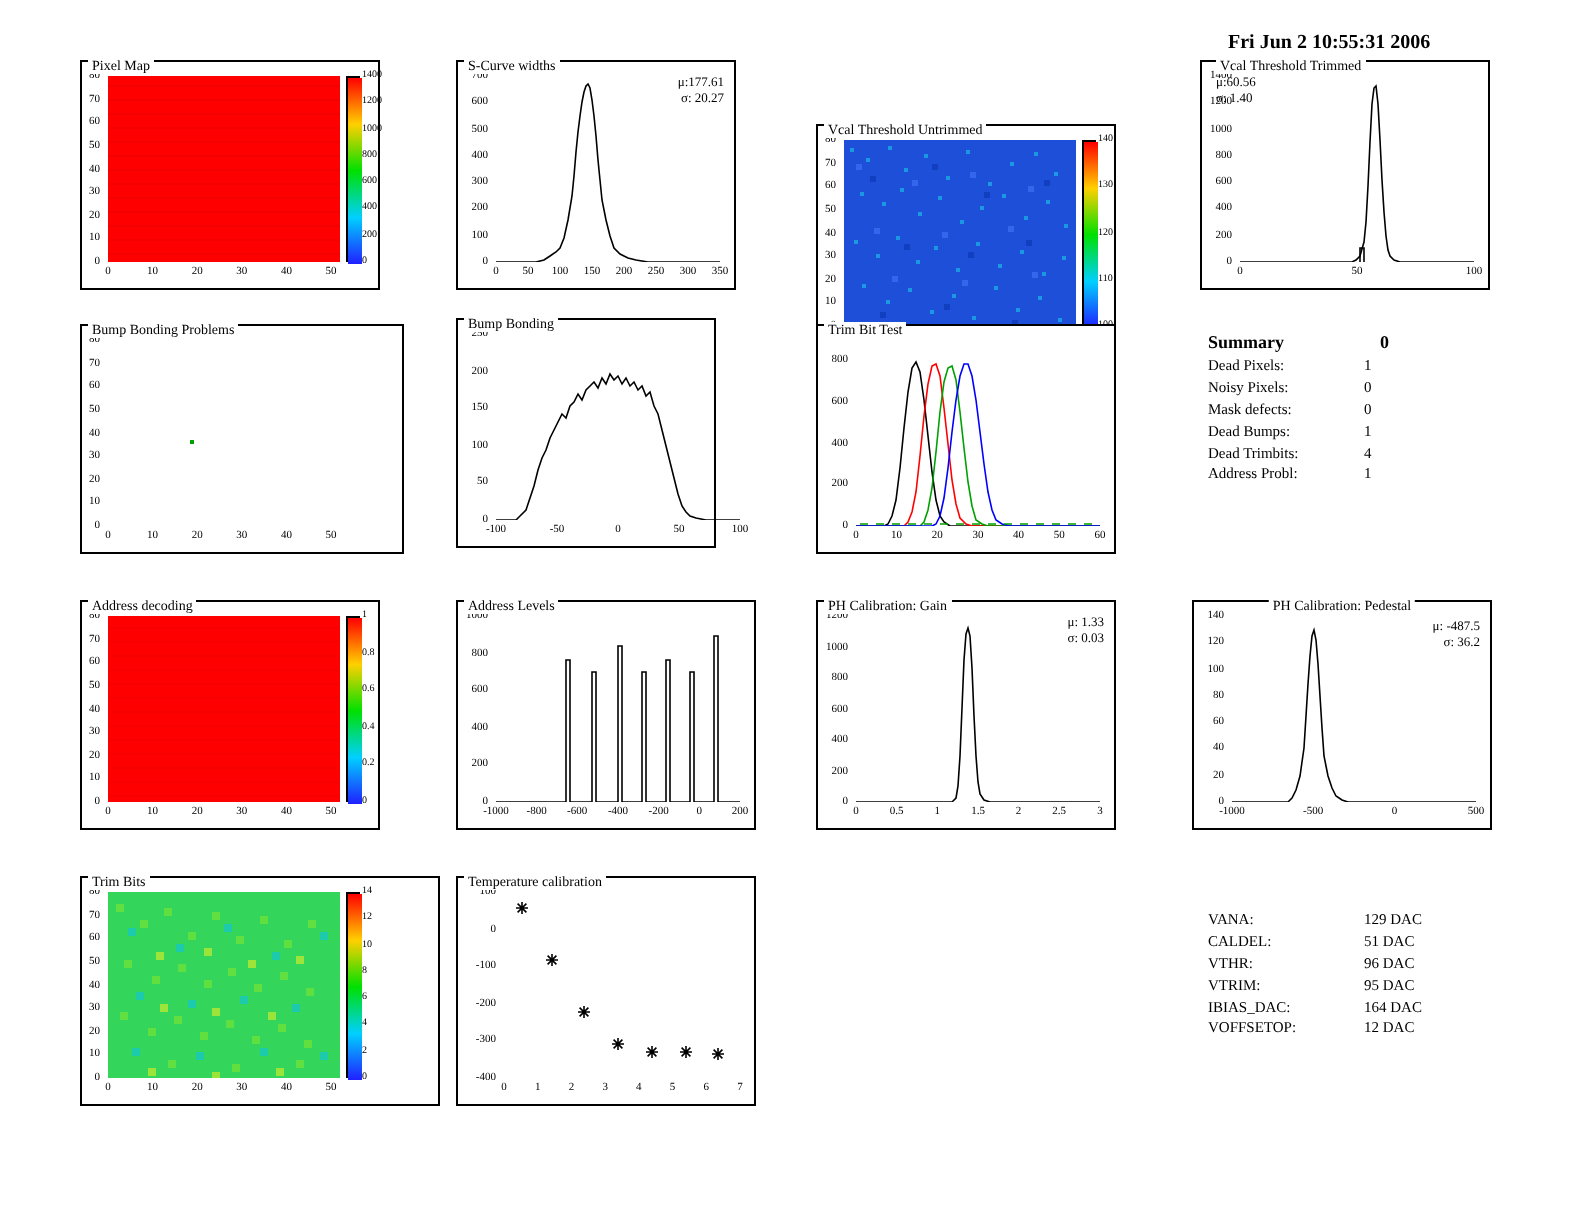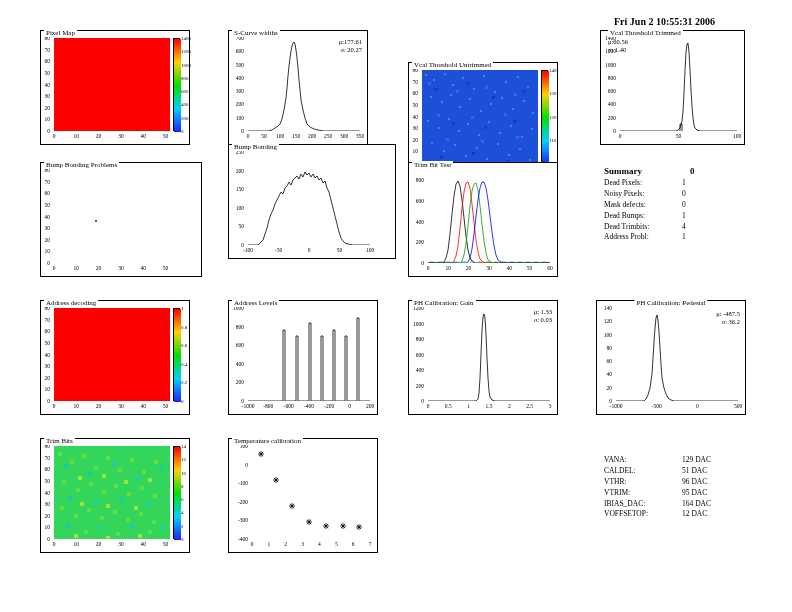--- a/index.html
+++ b/index.html
@@ -308,21 +308,21 @@
     <div class="xticks" style="left:14px;top:103px;width:116px;">
       <div class="xt" style="left:0px;">0</div>
       <div class="xt" style="left:22.3px;">10</div>
       <div class="xt" style="left:44.6px;">20</div>
       <div class="xt" style="left:66.9px;">30</div>
       <div class="xt" style="left:89.2px;">40</div>
       <div class="xt" style="left:111.5px;">50</div>
     </div>
   </div>
 
-  <div class="panel" style="left:228px;top:144px;width:168px;height:115px;">
+  <div class="panel" style="left:228px;top:159px;width:130px;height:115px;">
     <div class="frame"></div>
     <div class="ptitle" style="left:4px;top:-1px;">Bump Bonding</div>
     <div class="plotarea" style="left:20px;top:8px;width:122px;height:93px;">
       <svg width="122" height="93" viewBox="0 0 122 93">
         <polyline fill="none" stroke="#000" stroke-width="0.8" points="0,93 10,93 12,91 15,88 17,82 19,76 21,68 23,62 25,58 27,52 29,48 31,44 33,40 35,42 37,36 39,34 41,30 43,33 45,28 47,26 49,24 51,27 53,22 55,25 57,20 59,23 61,21 63,25 65,22 67,26 69,24 71,28 73,26 75,31 77,29 79,36 81,40 83,48 85,56 87,64 89,72 91,80 93,86 95,89 97,91 100,92 105,93 122,93"></polyline>
       </svg>
     </div>
     <div class="yticks" style="left:1px;top:8px;width:17px;height:93px;">
       <div class="yt" style="top:93px;right:2px;">0</div>
       <div class="yt" style="top:74.4px;right:2px;">50</div>
@@ -531,21 +531,21 @@
       <div class="yt" style="top:0px;right:2px;">140</div>
     </div>
     <div class="xticks" style="left:20px;top:103px;width:122px;">
       <div class="xt" style="left:0px;">-1000</div>
       <div class="xt" style="left:40.6px;">-500</div>
       <div class="xt" style="left:81.3px;">0</div>
       <div class="xt" style="left:122px;">500</div>
     </div>
   </div>
 
-  <div class="panel" style="left:40px;top:438px;width:150px;height:115px;">
+  <div class="panel" style="left:40px;top:438px;width:180px;height:115px;">
     <div class="frame"></div>
     <div class="ptitle" style="left:4px;top:-1px;">Trim Bits</div>
     <div class="plotarea" style="left:14px;top:8px;width:116px;height:93px;">
       <svg width="116" height="93" viewBox="0 0 116 93">
         <rect width="116" height="93" fill="#33d65b"></rect>
         <g opacity="0.8">
           <g fill="#6ee23a">
             <rect x="4" y="6" width="4" height="4"></rect>
               <rect x="16" y="14" width="4" height="4"></rect>
             <rect x="28" y="8" width="4" height="4"></rect>

